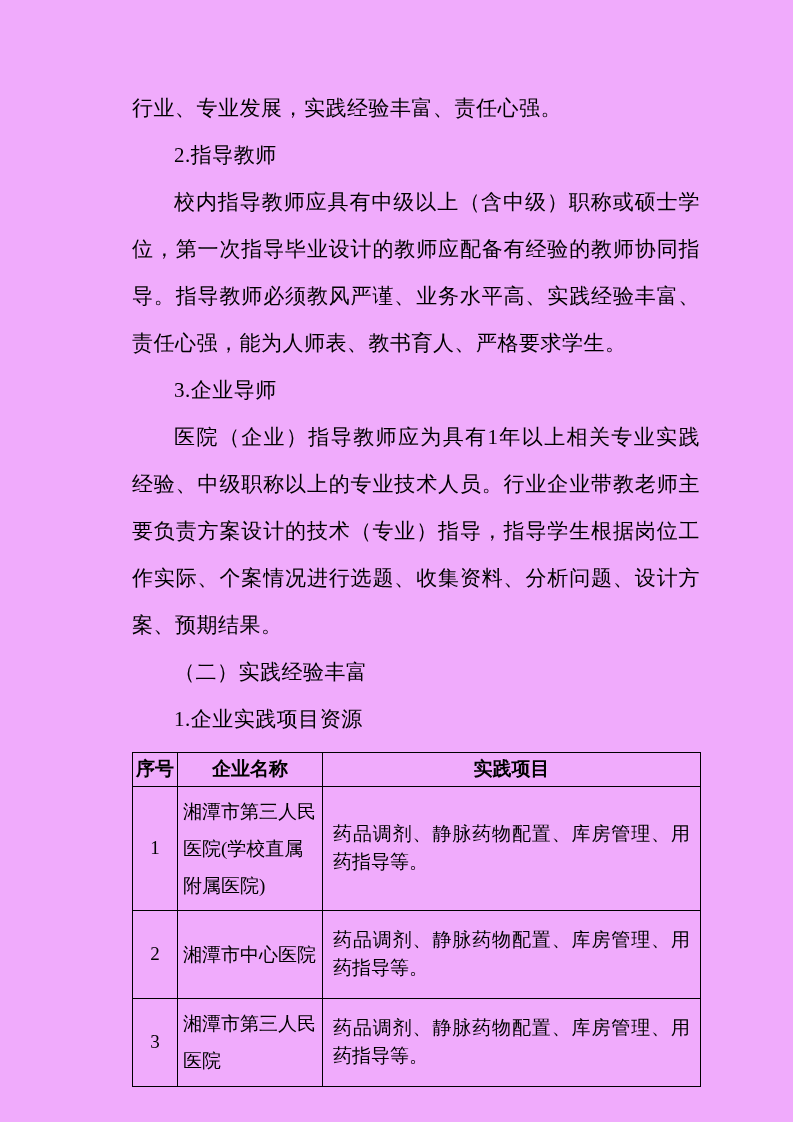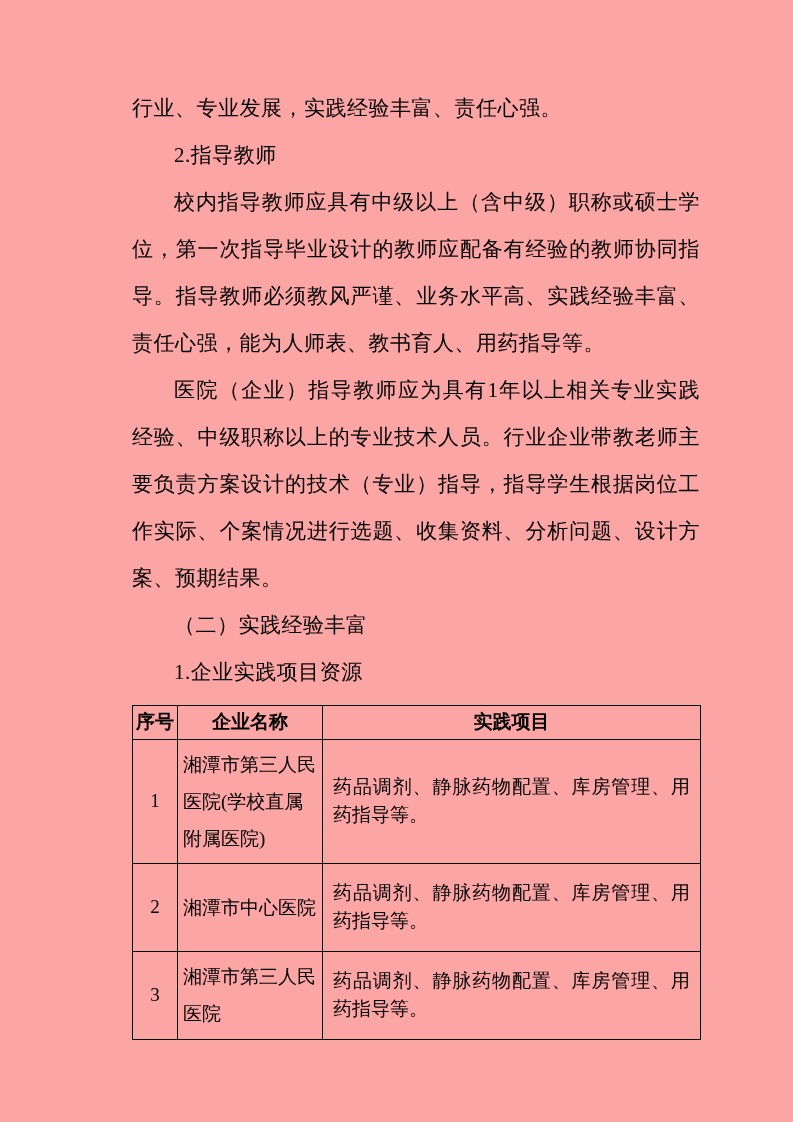--- a/index.html
+++ b/index.html
@@ -5,21 +5,21 @@
   * { box-sizing: border-box; }
   html, body {
     margin: 0;
     padding: 0;
     background: #ffffff;
   }
   .page {
     position: relative;
     width: 793px;
     height: 1122px;
-    background: #fca5a5;
+    background: #f0abfc;
     padding: 85px 93px 40px 132px;
     font-family: "Liberation Serif", "DejaVu Serif", serif;
     color: #000000;
     overflow: hidden;
   }
   .para {
     margin: 0;
     font-size: 21px;
     line-height: 47px;
     text-align: justify;
@@ -64,22 +64,23 @@
 </style>
 </head>
 <body>
 
 <div class="page">
 
   <p class="para">行业、专业发展，实践经验丰富、责任心强。</p>
 
   <p class="para indent">2.指导教师</p>
 
-  <p class="para indent">校内指导教师应具有中级以上（含中级）职称或硕士学位，第一次指导毕业设计的教师应配备有经验的教师协同指导。指导教师必须教风严谨、业务水平高、实践经验丰富、责任心强，能为人师表、教书育人、用药指导等。</p>
+  <p class="para indent">校内指导教师应具有中级以上（含中级）职称或硕士学位，第一次指导毕业设计的教师应配备有经验的教师协同指导。指导教师必须教风严谨、业务水平高、实践经验丰富、责任心强，能为人师表、教书育人、严格要求学生。</p>
 
+  <p class="para indent">3.企业导师</p>
 
   <p class="para indent">医院（企业）指导教师应为具有1年以上相关专业实践经验、中级职称以上的专业技术人员。行业企业带教老师主要负责方案设计的技术（专业）指导，指导学生根据岗位工作实际、个案情况进行选题、收集资料、分析问题、设计方案、预期结果。</p>
 
   <p class="para indent">（二）实践经验丰富</p>
 
   <p class="para indent">1.企业实践项目资源</p>
 
   <table class="resource-table">
     <colgroup>
       <col style="width:45px">

